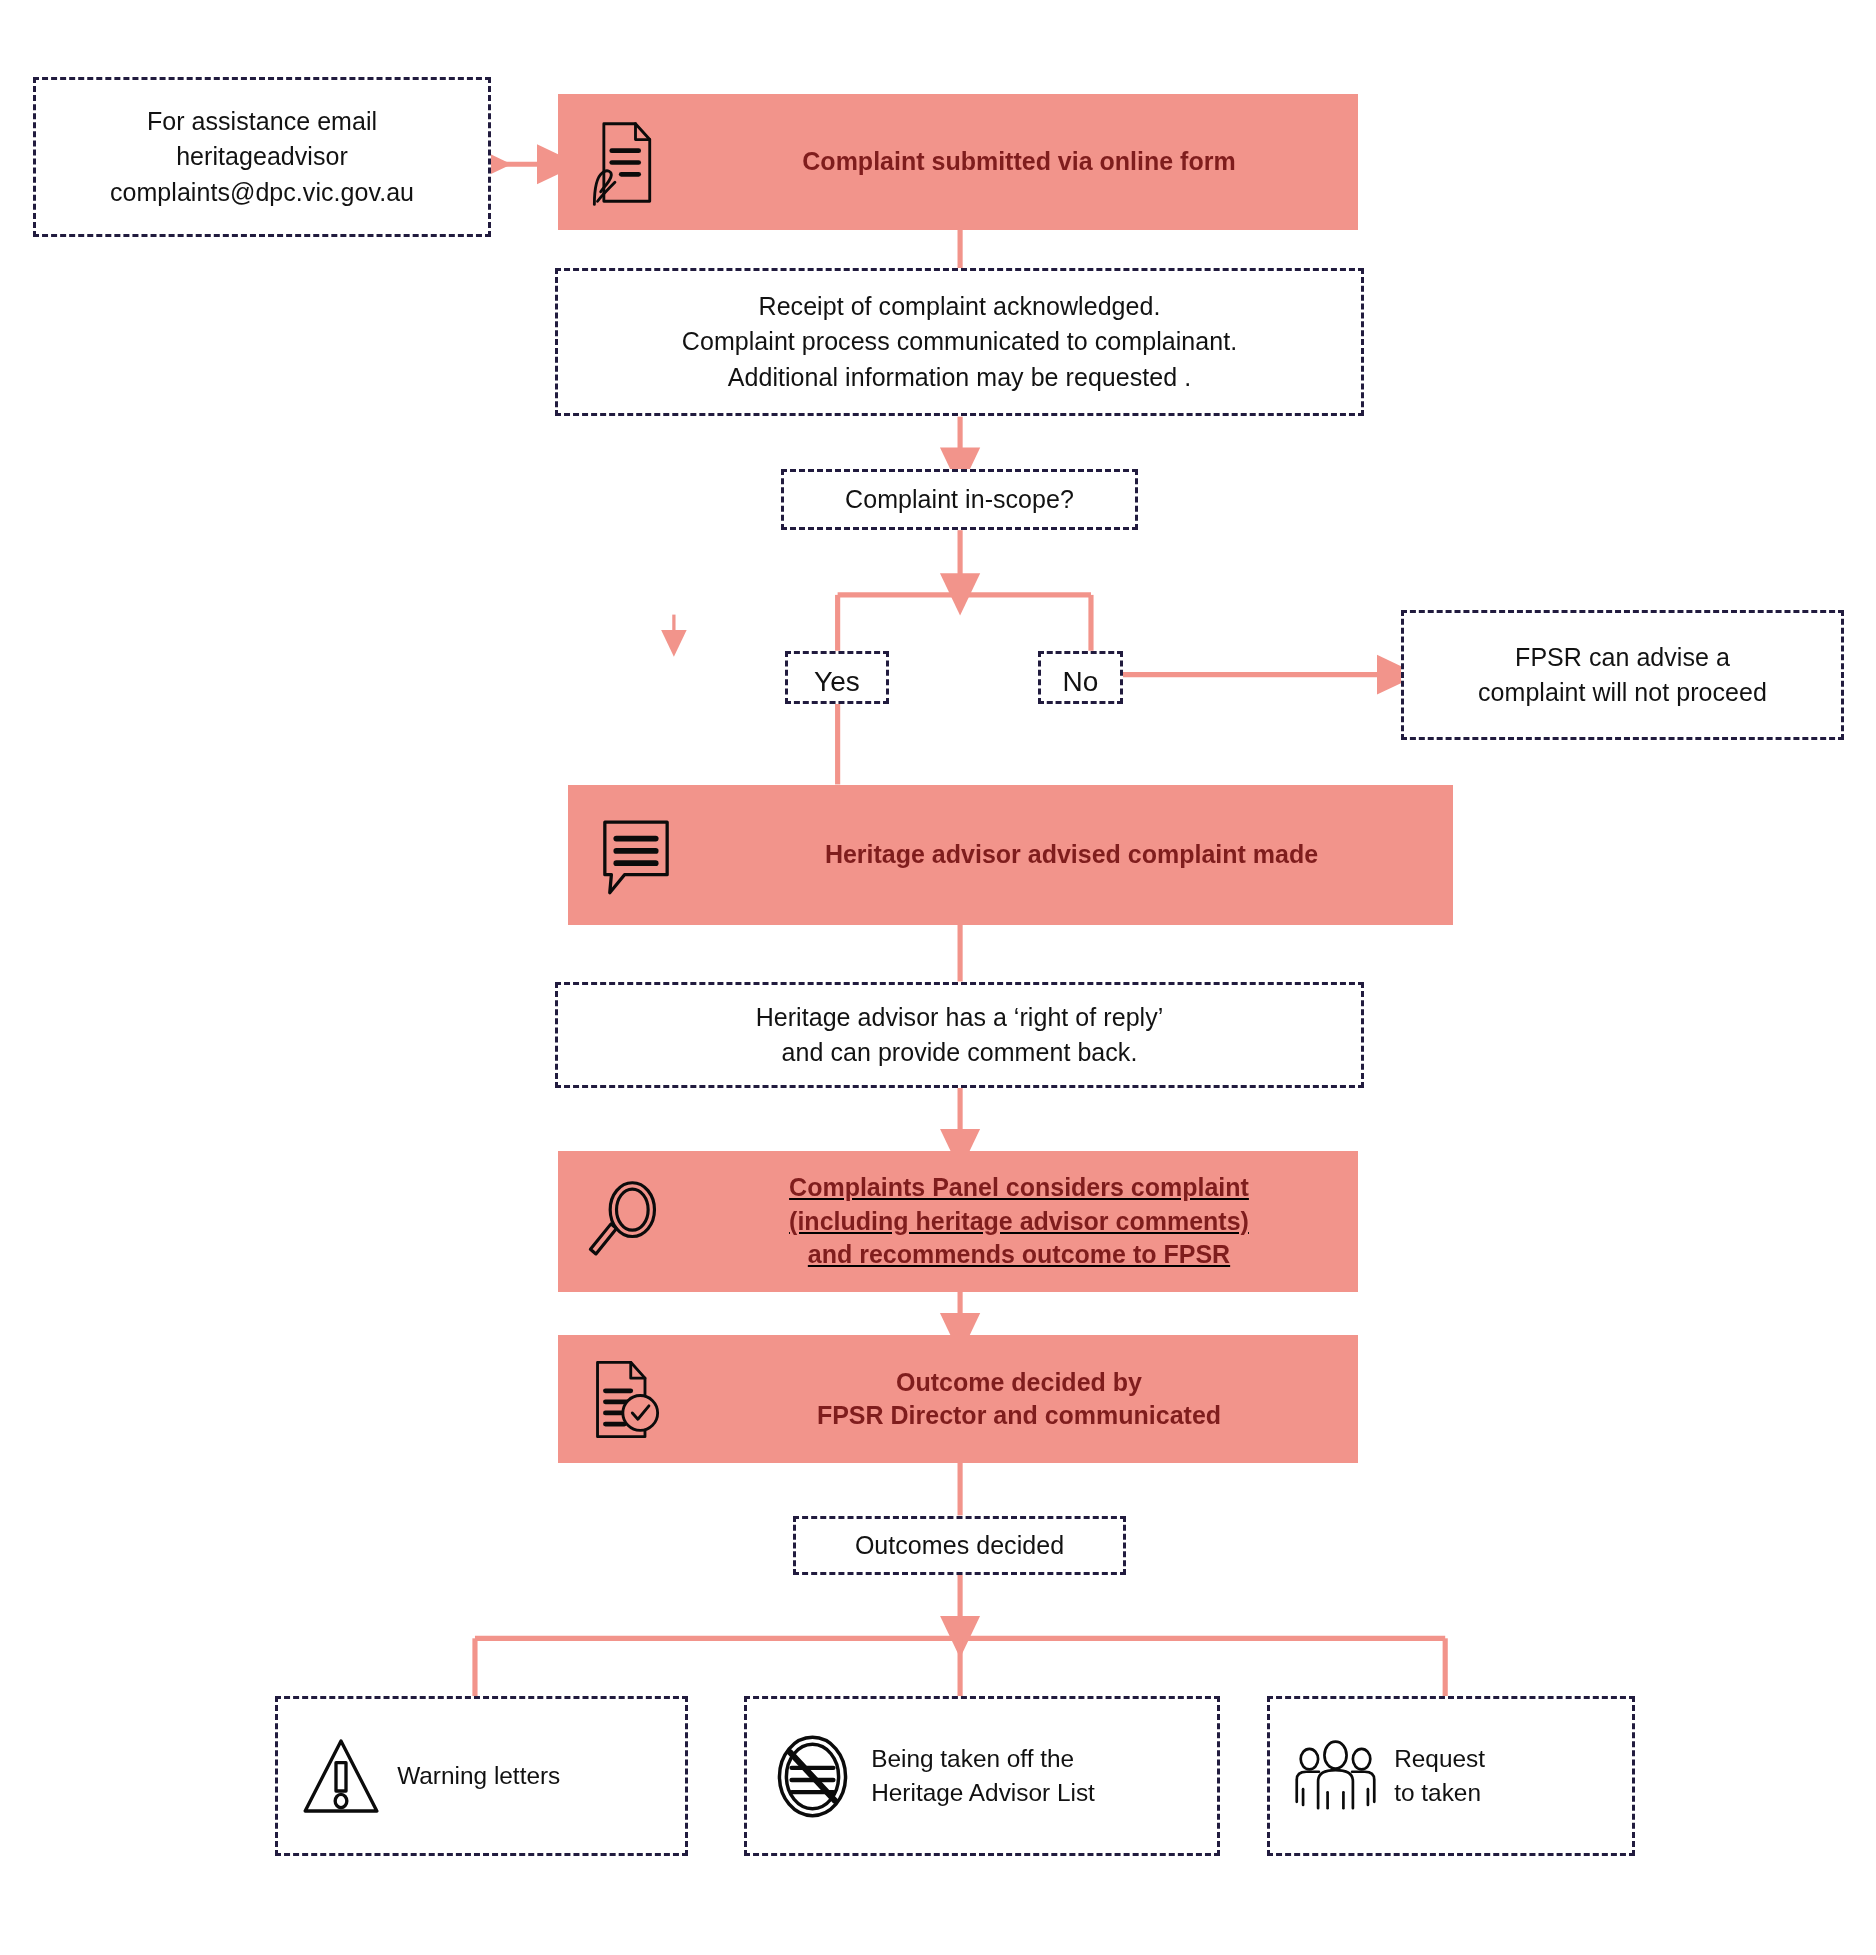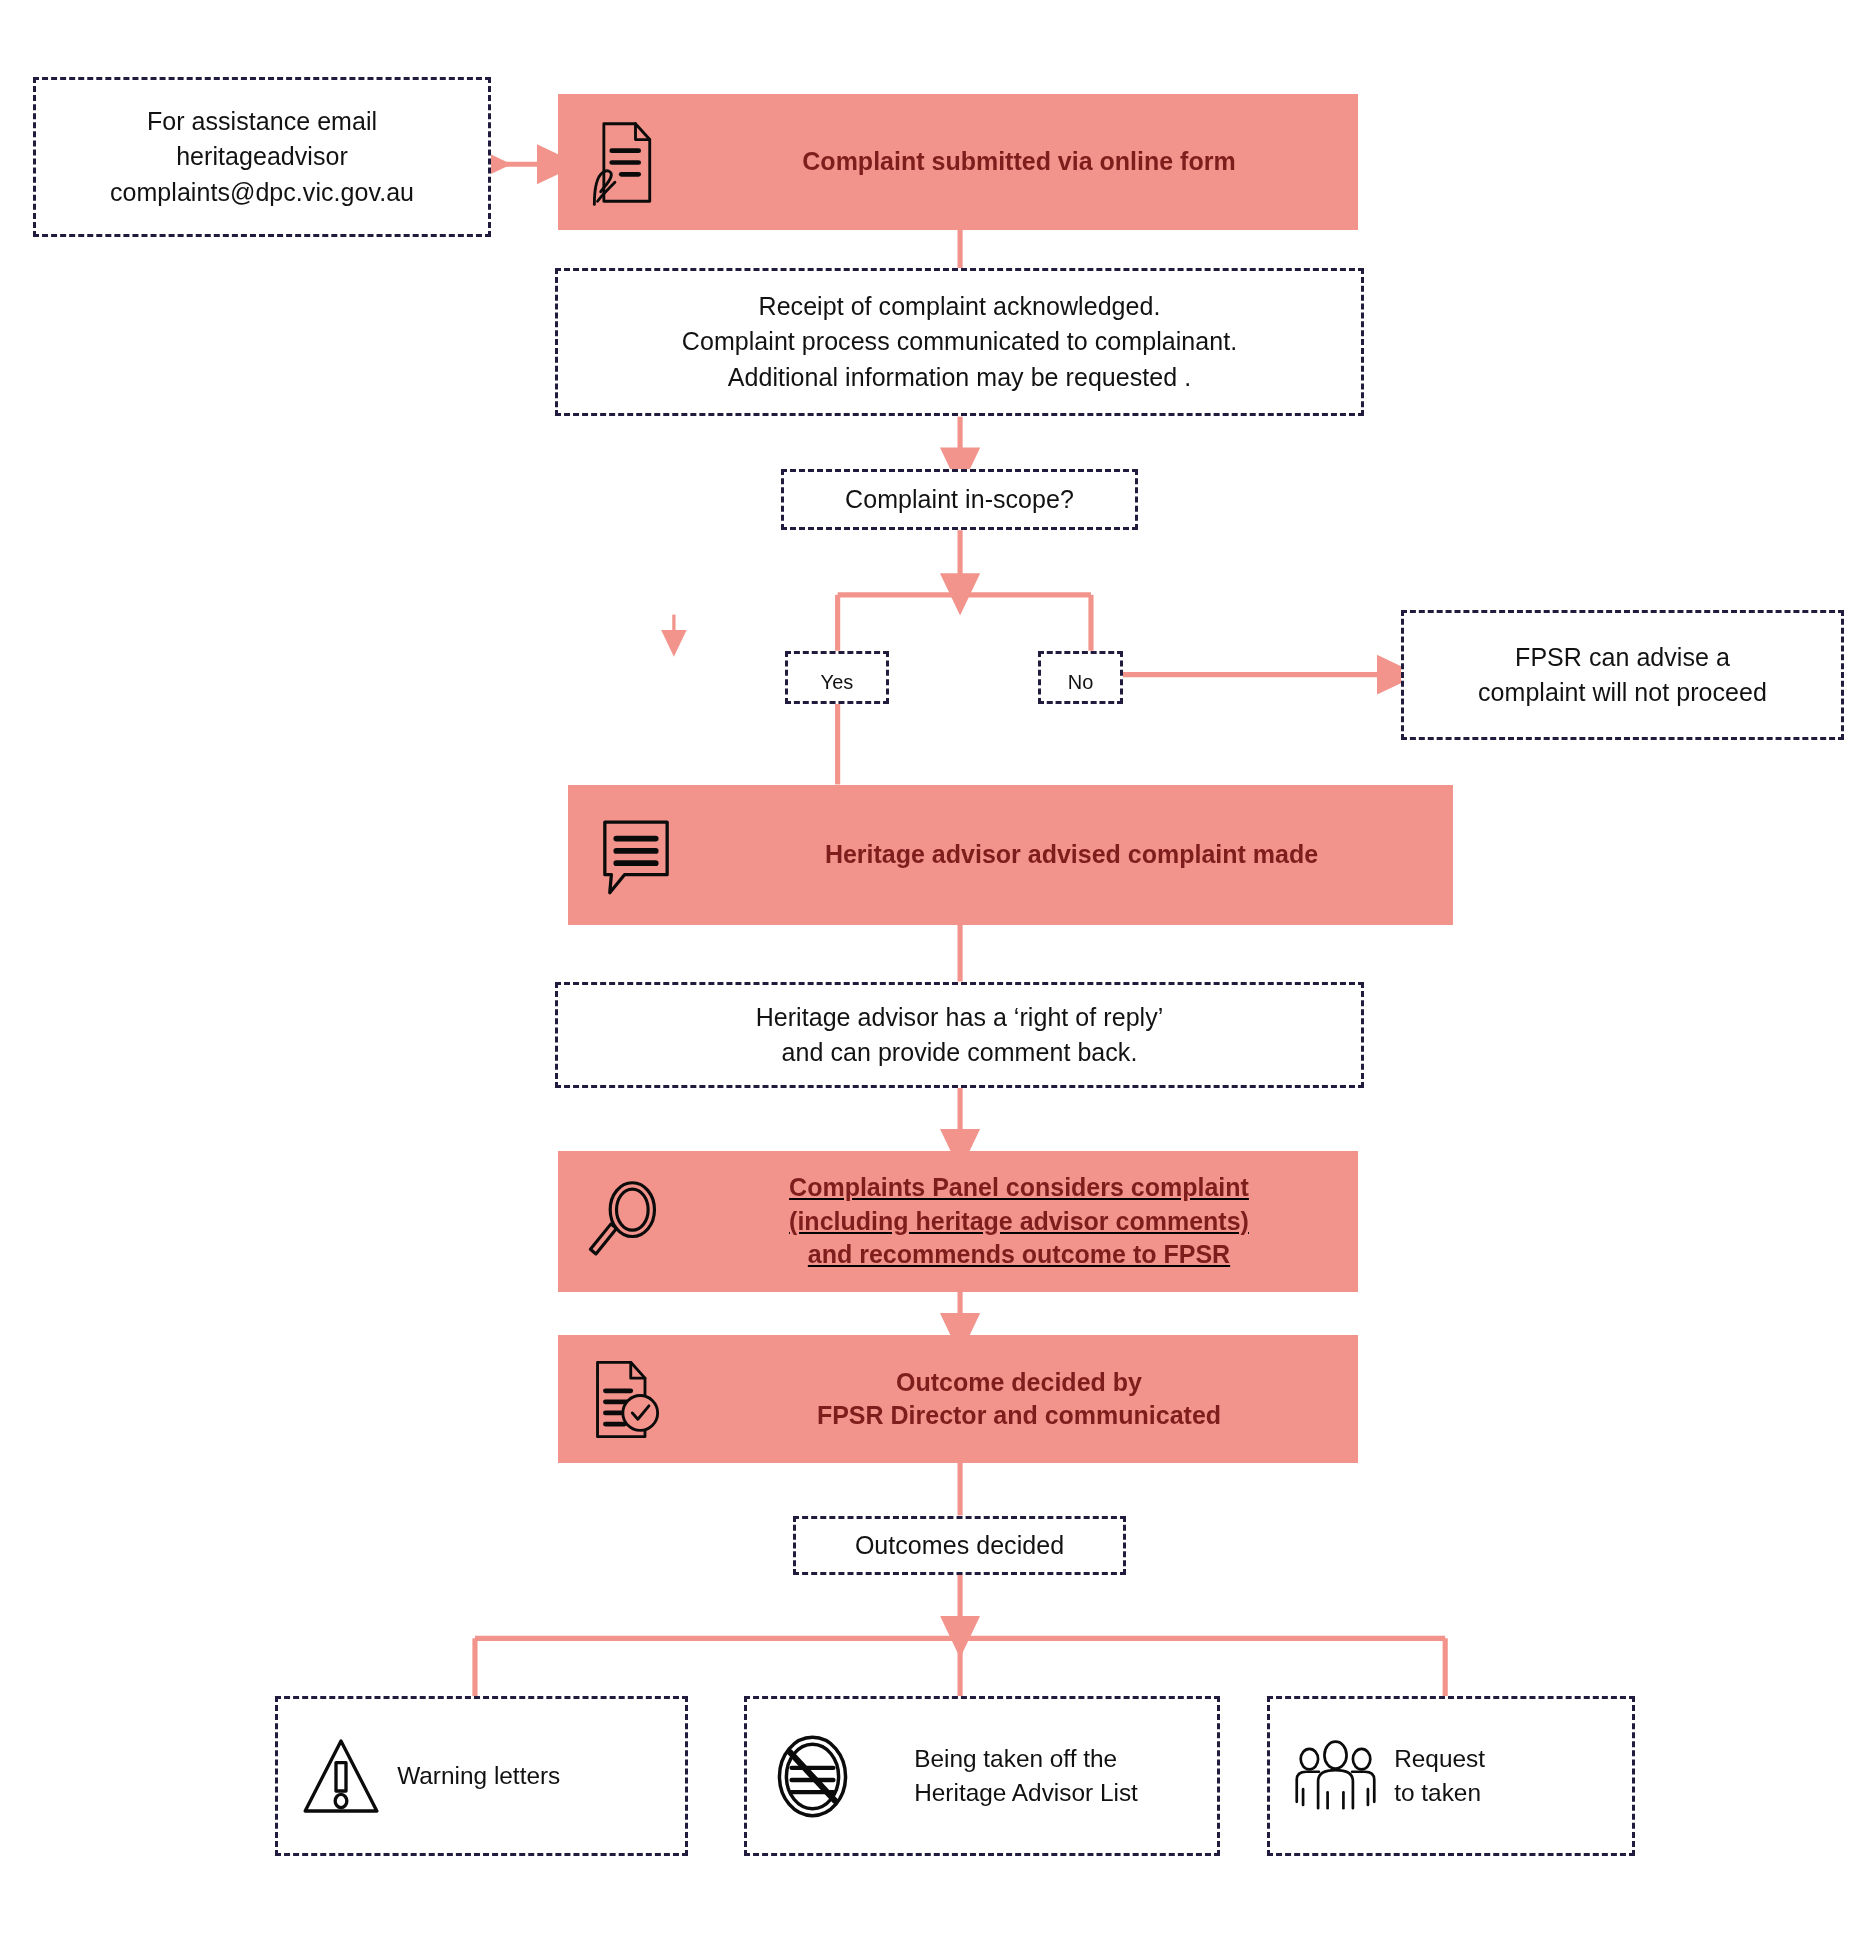--- a/index.html
+++ b/index.html
@@ -67,21 +67,21 @@
     text-align: center;
     font-size: 25px;
     font-weight: 700;
     color: #7f1d1d;
     line-height: 1.34;
     white-space: pre-line;
     padding-right: 14px;
   }
 
   
-  .mini .txt { font-size: 20px; margin-top: 9px; }
+  .mini .txt { font-size: 28px; margin-top: 9px; }
 
   
   .leaf {
     display: flex;
     flex-direction: row;
     align-items: center;
     justify-content: flex-start;
     padding-left: 18px;
   }
   .leaf .leaf-icon {
@@ -252,21 +252,21 @@
     <div class="leaf-icon" style="width:89px;height:89px;">
       <svg width="84" height="80" viewBox="0 0 100 96" fill="none" stroke="#0b0b0b" stroke-width="4" stroke-linejoin="round" stroke-linecap="round">
         <path d="M50 6 L93 90 L7 90 Z"></path>
         <rect x="44" y="32" width="12" height="34"></rect>
         <ellipse cx="50" cy="78" rx="7" ry="8"></ellipse>
       </svg>
     </div>
     <div class="leaf-txt">Warning letters</div>
   </div>
 
-  <div class="node dashed leaf" style="left:744px; top:1696px; width:476px; height:160px;gap:43px;">
+  <div class="node dashed leaf" style="left:744px; top:1696px; width:476px; height:160px;">
     <div class="leaf-icon" style="width:94px;height:94px;">
       <svg width="87" height="87" viewBox="0 0 100 100" fill="none" stroke="#0b0b0b" stroke-width="4" stroke-linejoin="round" stroke-linecap="round">
         <ellipse cx="50" cy="50" rx="38" ry="45"></ellipse>
         <ellipse cx="50" cy="50" rx="30" ry="37"></ellipse>
         <line x1="26" y1="40" x2="74" y2="40" stroke-width="5"></line>
         <line x1="26" y1="54" x2="74" y2="54" stroke-width="5"></line>
         <line x1="26" y1="68" x2="74" y2="68" stroke-width="5"></line>
         <line x1="24" y1="22" x2="76" y2="78" stroke-width="7"></line>
       </svg>
     </div>

